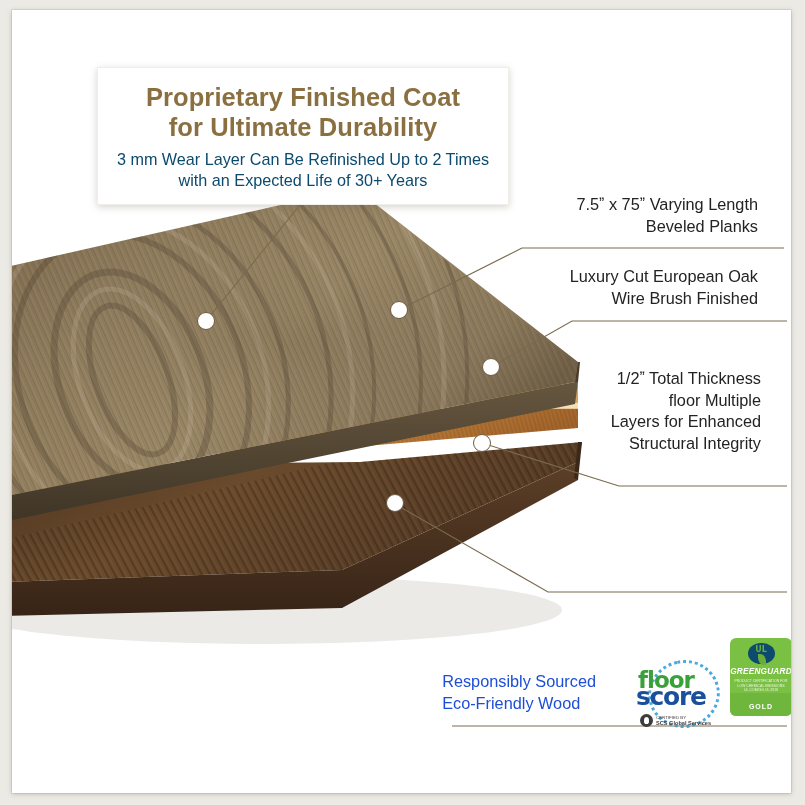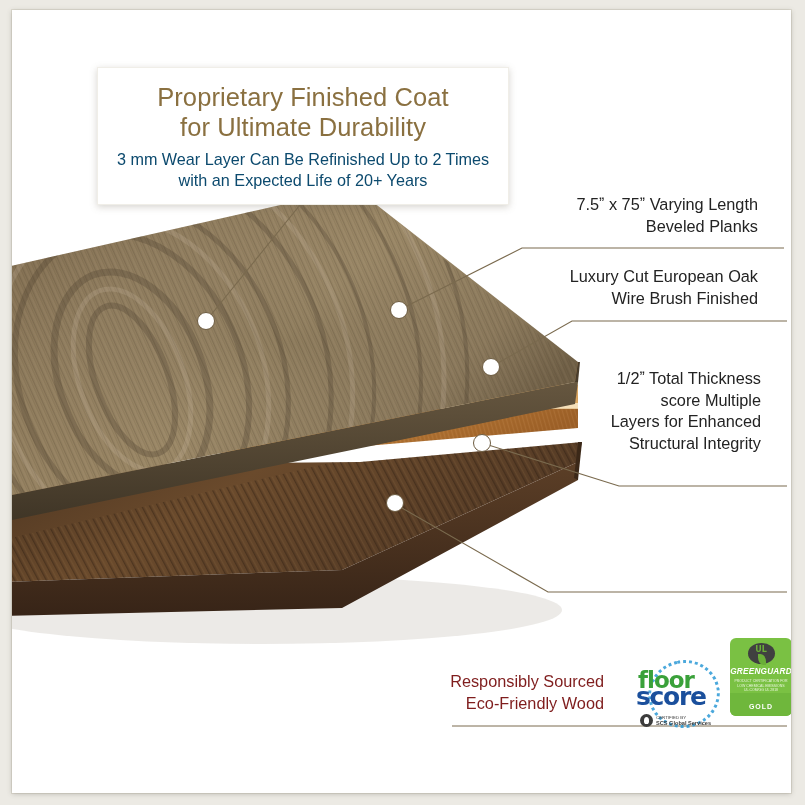--- a/index.html
+++ b/index.html
@@ -22,21 +22,21 @@
   
   #callout{
     position:absolute;left:85px;top:57px;width:412px;height:138px;
     background:#fff;
     box-shadow:0 2px 7px rgba(120,112,95,.30);
     border:1px solid #f0eee8;
     display:flex;flex-direction:column;align-items:center;justify-content:center;
     box-sizing:border-box;
   }
   #callout .hl{
-    color:#8a7040;font-weight:normal;font-size:25.5px;line-height:30px;
+    color:#8a7040;font-weight:bold;font-size:25.5px;line-height:30px;
     text-align:center;letter-spacing:.1px;white-space:nowrap;
   }
   #callout .sub{
     color:#0c4a6e;font-size:16.2px;line-height:21px;text-align:center;
     margin-top:7px;white-space:nowrap;
   }
 
   
   .rlabel{
     position:absolute;text-align:right;color:#232323;
@@ -45,22 +45,22 @@
   .rlabel .ln{display:block;white-space:nowrap;}
   .brand{color:#8a7040;font-weight:bold;}
 
   #lab1{right:33px;top:184px;}
   #lab2{right:33px;top:256px;}
   #lab3{right:30px;top:358px;}
   #lab4{right:30px;top:552px;}
 
   
   #eco-text{
-    position:absolute;right:187px;top:660px;text-align:right;
-    color:#7f1d1d;font-size:16.3px;line-height:22px;
+    position:absolute;right:195px;top:660px;text-align:left;
+    color:#1d4ed8;font-size:16.3px;line-height:22px;
   }
   #eco-text .ln{display:block;white-space:nowrap;}
 
   
   #floorscore{position:absolute;left:622px;top:648px;width:86px;height:80px;}
   #fs-ring{
     position:absolute;left:14px;top:2px;width:66px;height:62px;
     border:3px dotted #2c9ad6;border-radius:50%;
     transform:rotate(-12deg);opacity:.85;
   }
@@ -88,21 +88,21 @@
   #fs-cert .t{font-size:4.4px;line-height:5.2px;color:#3c3c3c;text-align:left;}
   #fs-cert .t b{font-size:5.6px;display:block;line-height:6.2px;}
 
   
   #greenguard{
     position:absolute;left:718px;top:628px;width:62px;height:78px;
     background:#7ac143;border-radius:6px;overflow:hidden;
     display:flex;flex-direction:column;align-items:center;
   }
   #gg-ul{
-    width:27px;height:27px;border-radius:50%;background:#404040;margin-top:5px;
+    width:27px;height:27px;border-radius:50%;background:#0c4a6e;margin-top:5px;
     position:relative;
   }
   #gg-ul .ulmark{
     position:absolute;left:0;top:2px;width:27px;text-align:center;
     font-size:8px;font-weight:bold;color:#6aae37;font-family:"DejaVu Sans",sans-serif;
   }
   #gg-ul .leaf{
     position:absolute;left:10px;top:11px;width:8px;height:11px;
     background:#6aae37;border-radius:0 70% 0 70%;
   }
@@ -282,36 +282,36 @@
         <circle cx="479" cy="357" r="8.5" fill="#ffffff" stroke="#6d5c41" stroke-width="1"></circle>
         <circle cx="470" cy="433" r="8.5" fill="#ffffff" stroke="#6d5c41" stroke-width="1"></circle>
         <circle cx="383" cy="493" r="8.5" fill="#ffffff" stroke="#6d5c41" stroke-width="1"></circle>
       </g>
     </svg>
 
     <div id="callout">
       <div class="hl">Proprietary Finished Coat</div>
       <div class="hl">for Ultimate Durability</div>
       <div class="sub">3 mm Wear Layer Can Be Refinished Up to 2 Times</div>
-      <div class="sub" style="margin-top:0">with an Expected Life of 20+ Years</div>
+      <div class="sub" style="margin-top:0">with an Expected Life of 30+ Years</div>
     </div>
 
     <div class="rlabel" id="lab1">
       <span class="ln">7.5ˮ x 75ˮ Varying Length</span>
       <span class="ln">Beveled Planks</span>
     </div>
 
     <div class="rlabel" id="lab2">
       <span class="ln">Luxury Cut European Oak</span>
       <span class="ln">Wire Brush Finished</span>
     </div>
 
     <div class="rlabel" id="lab3">
       <span class="ln">1/2ˮ Total Thickness</span>
-      <span class="ln">score Multiple</span>
+      <span class="ln">floor Multiple</span>
       <span class="ln">Layers for Enhanced</span>
       <span class="ln">Structural Integrity</span>
     </div>
 
 
     <div id="eco-text">
       <span class="ln">Responsibly Sourced</span>
       <span class="ln">Eco-Friendly Wood</span>
     </div>
 

